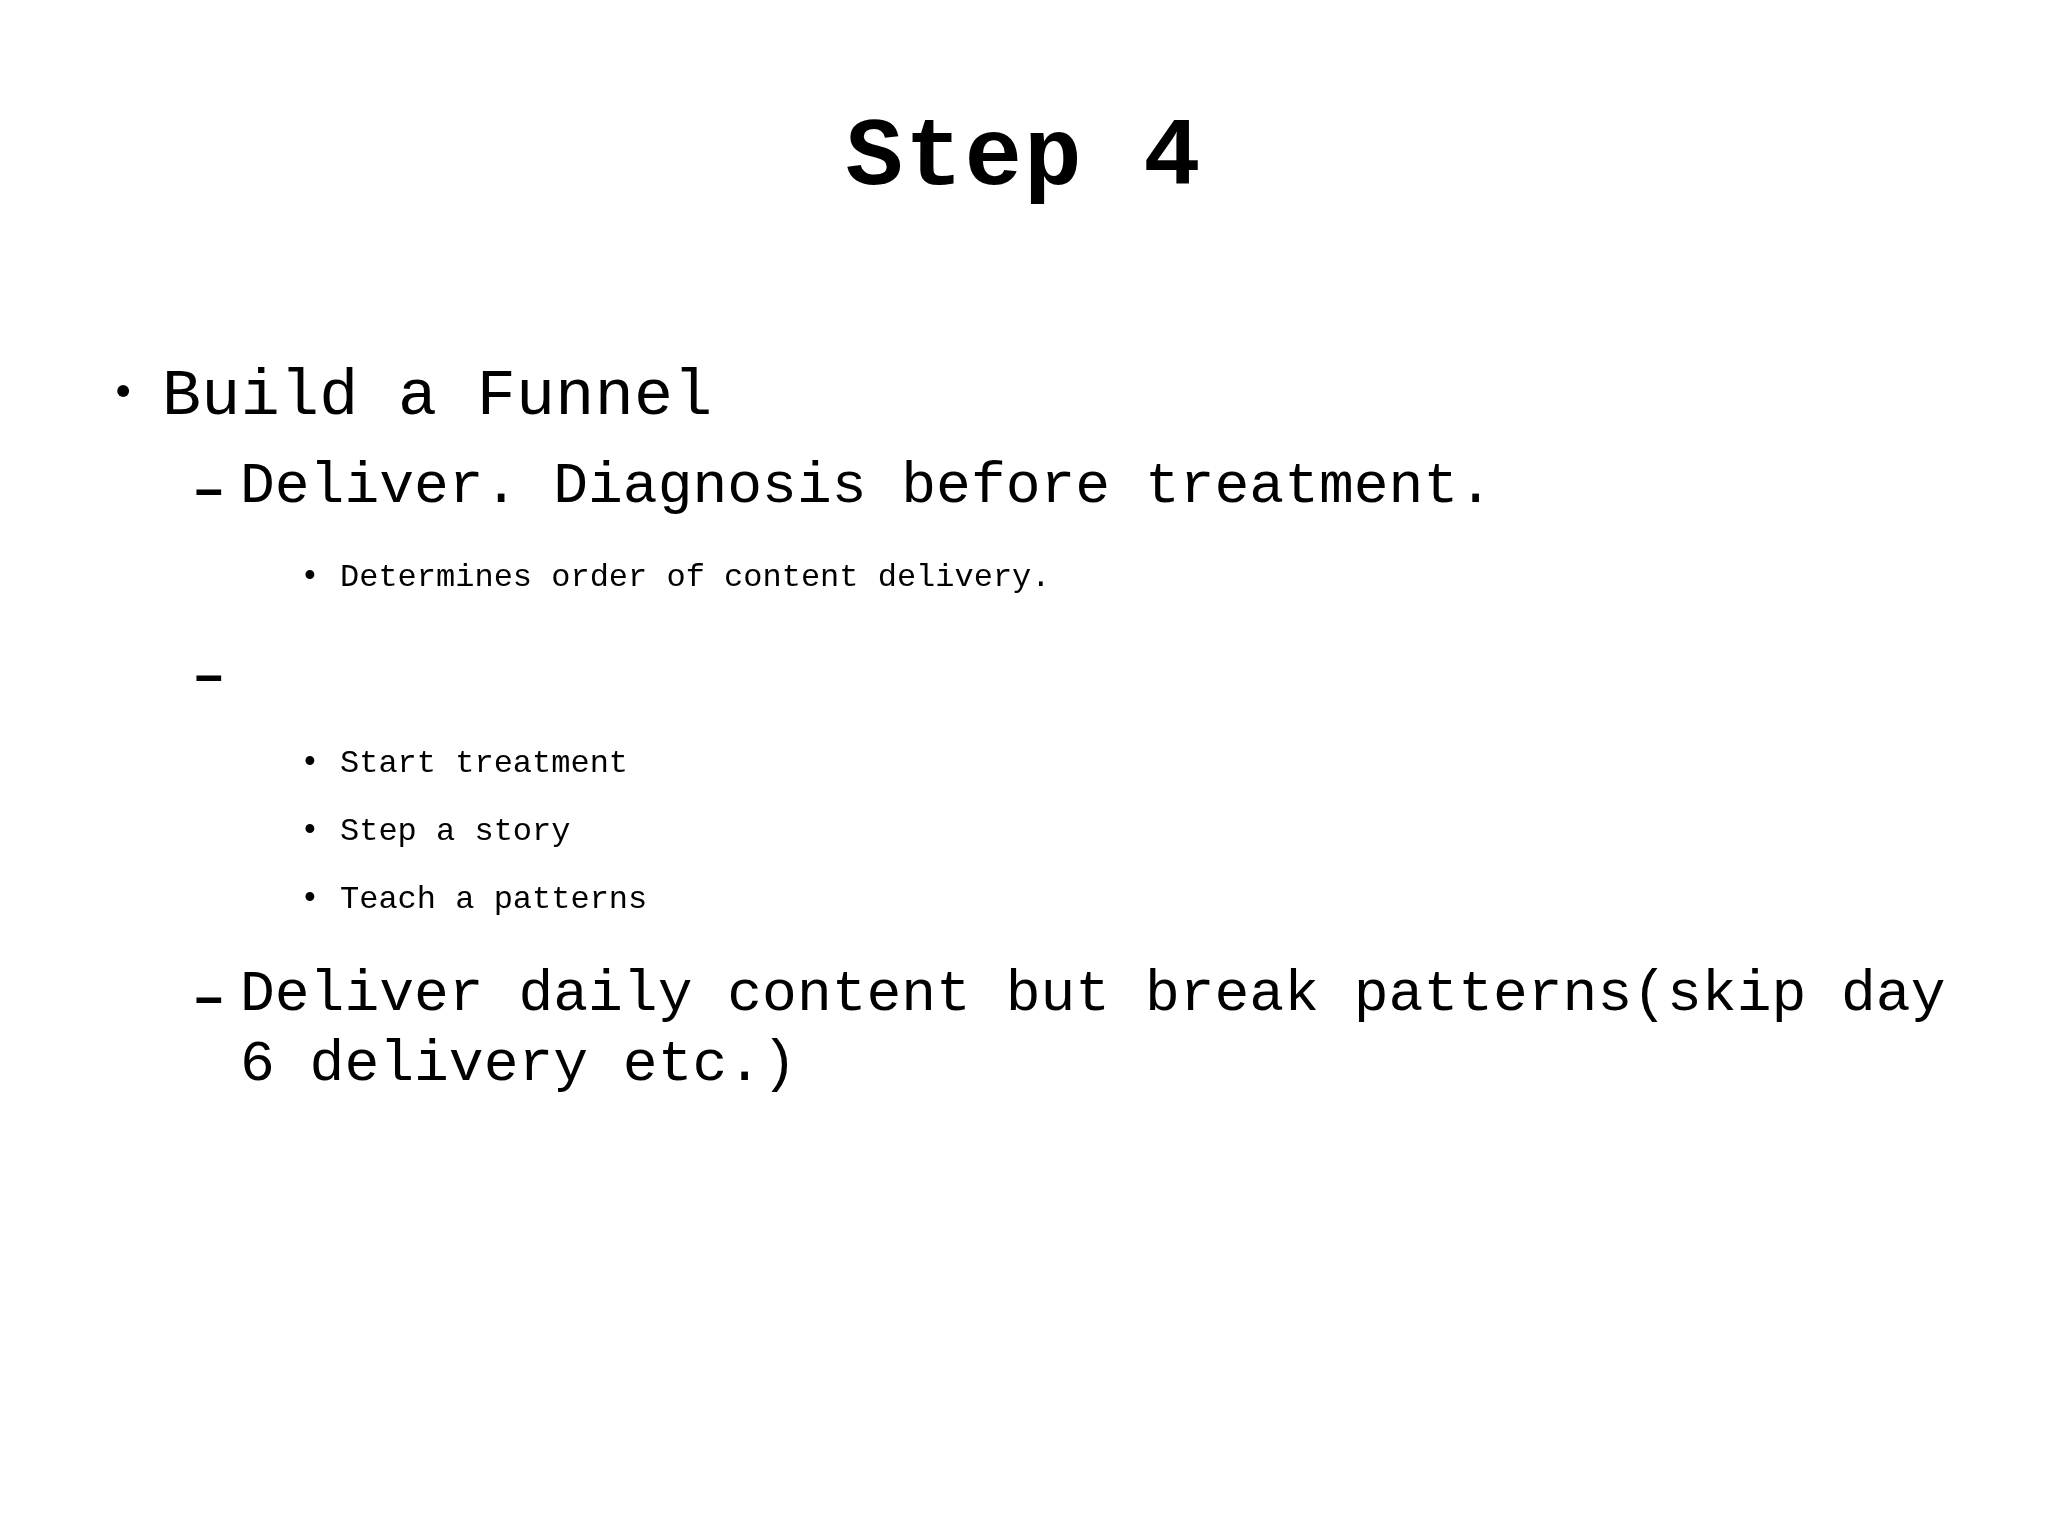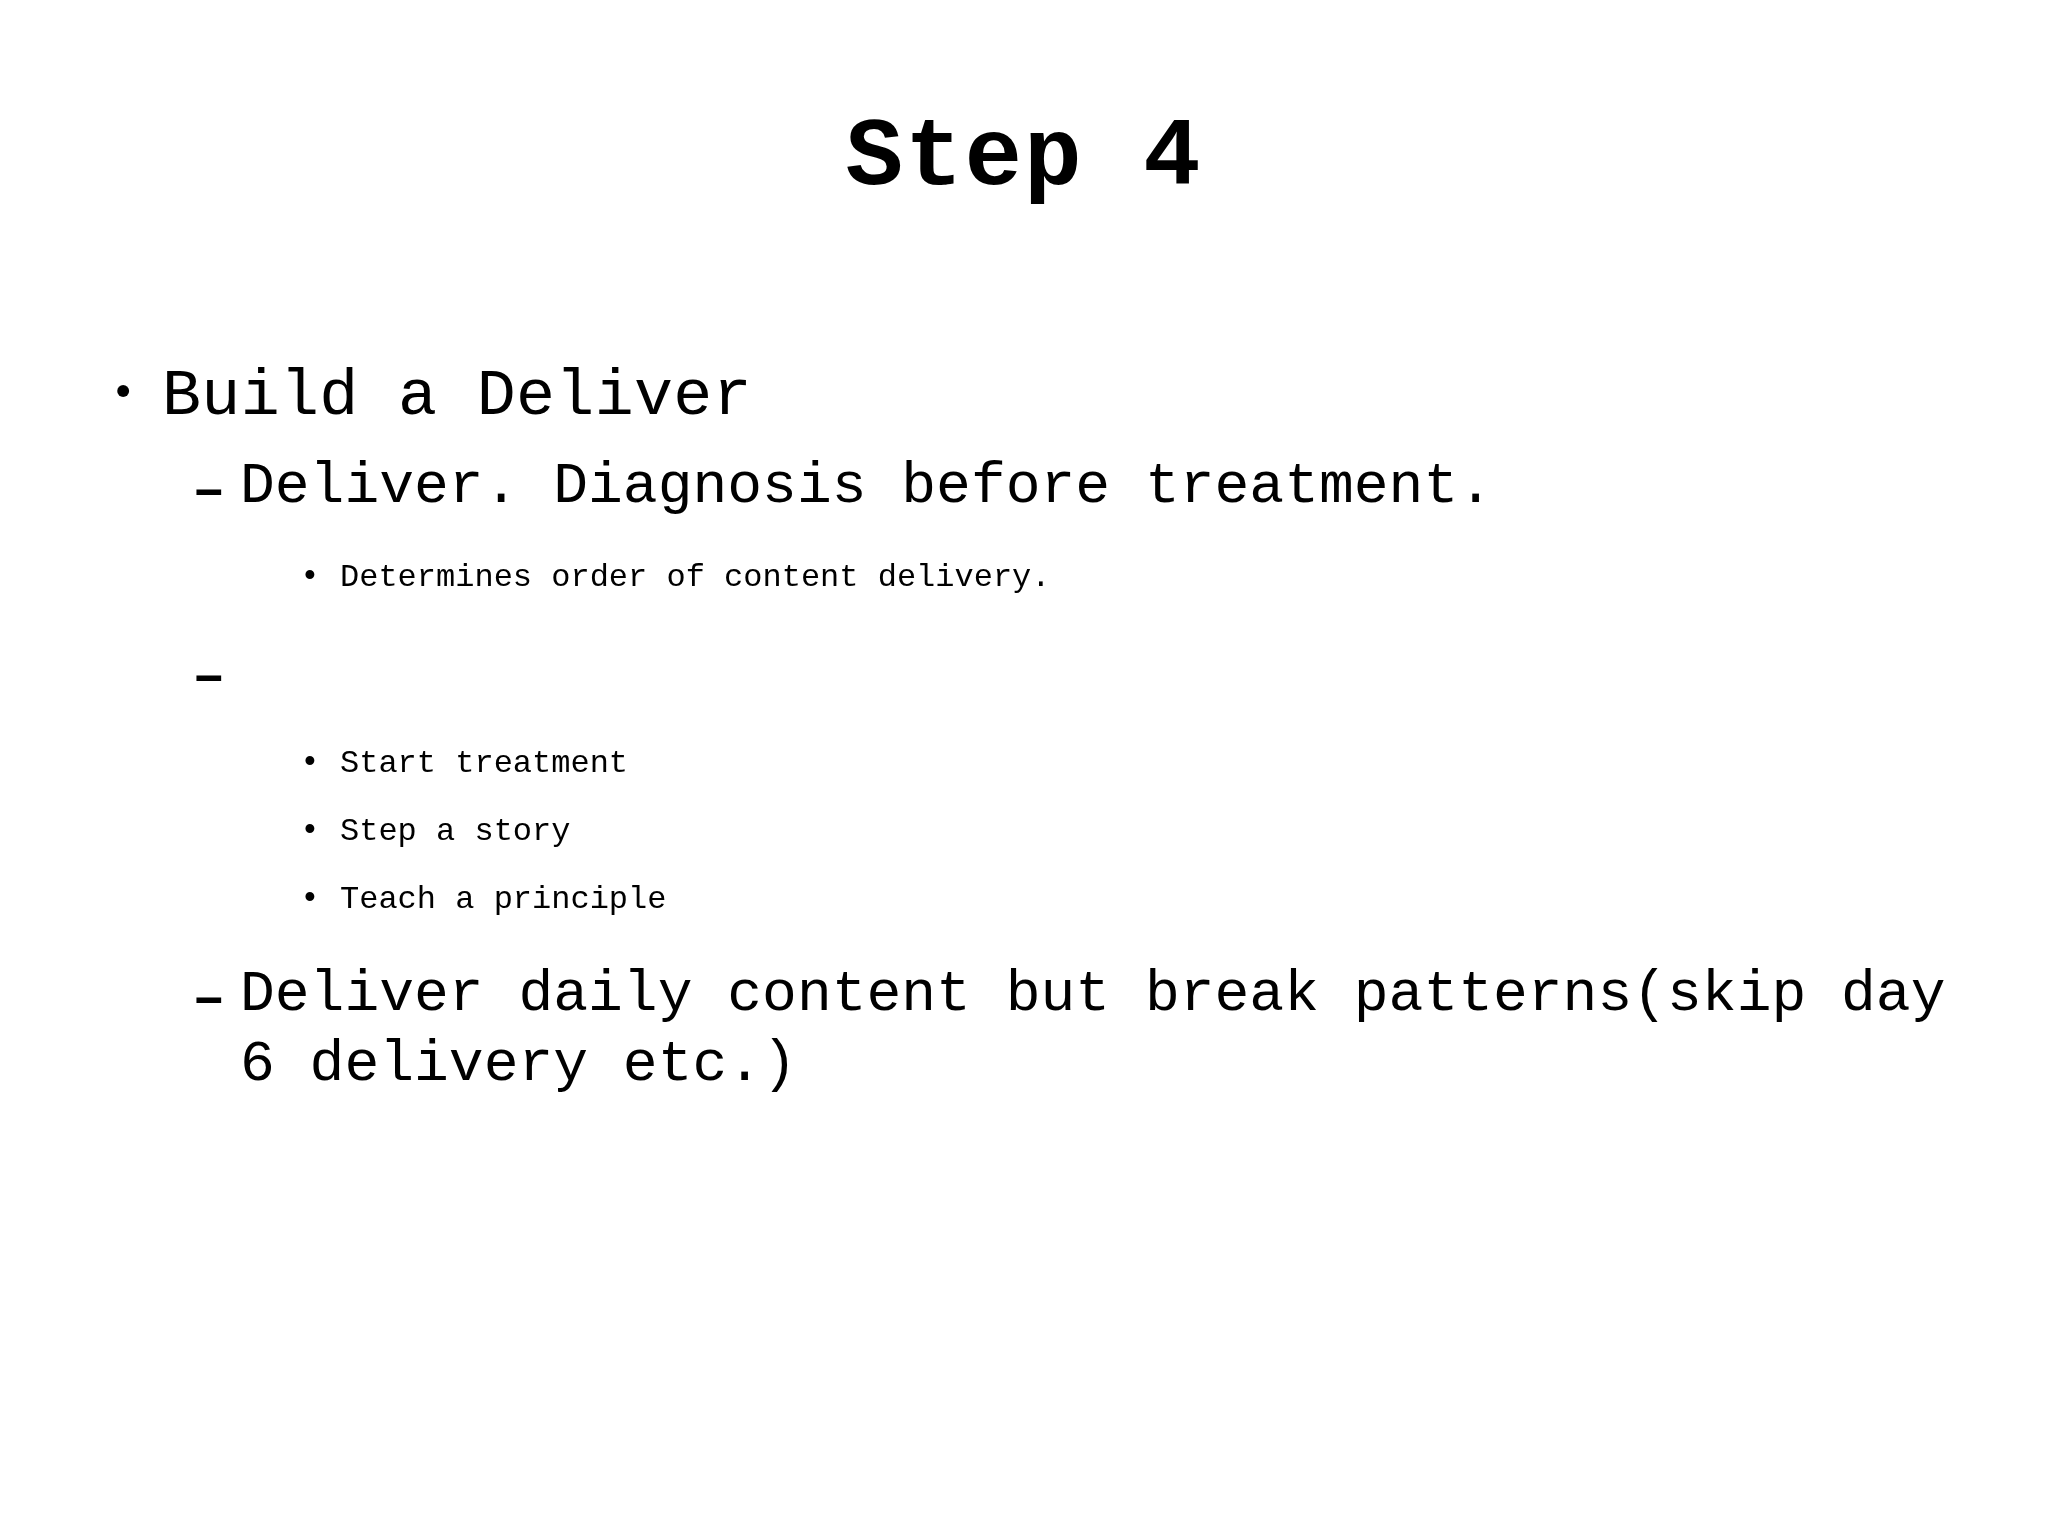--- a/index.html
+++ b/index.html
@@ -123,21 +123,21 @@
 <body>
 
 <div class="slide" style="background: rgb(255, 255, 255); color: rgb(0, 0, 0);">
 
   <div class="slide-title">Step 4</div>
 
   <div class="body-block">
 
     <div class="bullet-row lvl1">
       <span class="marker">•</span>
-      <span class="btext">Build a Deliver</span>
+      <span class="btext">Build a Funnel</span>
     </div>
 
     <div class="bullet-row lvl2 gap-sm">
       <span class="marker">–</span>
       <span class="btext">Deliver. Diagnosis before treatment.</span>
     </div>
 
     <div class="bullet-row lvl3 gap-sm">
       <span class="marker">•</span>
       <span class="btext">Determines order of content delivery.</span>
@@ -152,21 +152,21 @@
       <span class="btext">Start treatment</span>
     </div>
 
     <div class="bullet-row lvl3">
       <span class="marker">•</span>
       <span class="btext">Step a story</span>
     </div>
 
     <div class="bullet-row lvl3">
       <span class="marker">•</span>
-      <span class="btext">Teach a principle</span>
+      <span class="btext">Teach a patterns</span>
     </div>
 
     <div class="bullet-row lvl2 gap-md">
       <span class="marker">–</span>
       <span class="btext">Deliver daily content but break patterns(skip day 6 delivery etc.)</span>
     </div>
 
   </div>
 </div>
 

